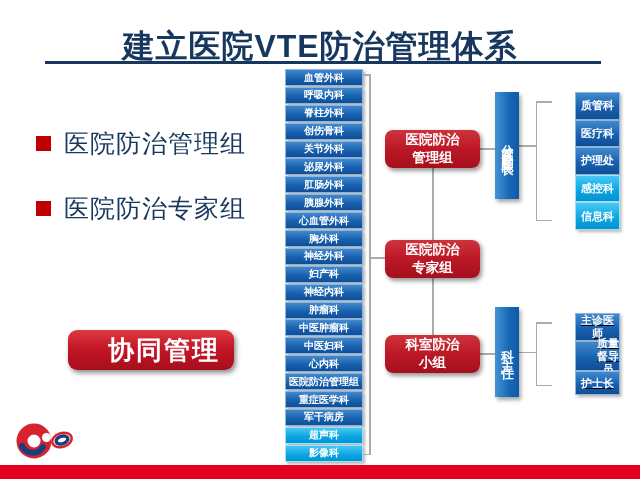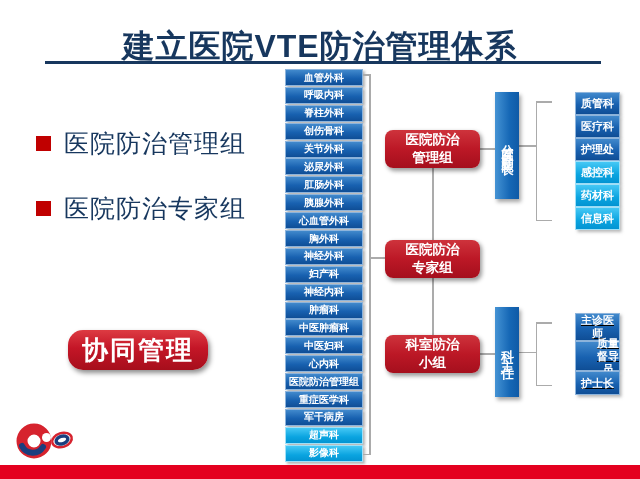--- a/index.html
+++ b/index.html
@@ -8,25 +8,25 @@
 
   .title{position:absolute;top:13px;left:0;right:0;text-align:center;
          font-size:32px;font-weight:bold;color:#17375E;letter-spacing:1px;margin-top:12px;}
   .title-rule{position:absolute;left:45px;top:61px;width:556px;height:3px;background:#17375E;}
 
   .bullet-row{position:absolute;left:36px;display:flex;align-items:center;gap:13px;height:28px;}
   .bullet-sq{width:15px;height:15px;background:#C00000;flex:0 0 auto;}
   .bullet-label{font-size:25px;font-weight:normal;color:#17375E;letter-spacing:1px;white-space:nowrap;}
   .br1{top:129px}.br2{top:194px}.br3{top:261px}
 
-  .banner{position:absolute;left:68px;top:330px;width:140px;height:40px;border-radius:15px;
+  .banner{position:absolute;left:68px;top:330px;width:140px;height:40px;border-radius:9px;
           background:linear-gradient(180deg,#DD3B42 0%,#C41627 45%,#A60E1C 100%);
           box-shadow:2px 3px 5px rgba(0,0,0,0.45);
           color:#fff;font-size:26px;font-weight:bold;letter-spacing:2px;
-          display:flex;align-items:center;justify-content:center;}
+          display:flex;align-items:center;justify-content:center;padding-left:26px;}
 
   .dept-col{position:absolute;left:285px;top:69px;width:78px;height:393px;
             display:flex;flex-direction:column;justify-content:space-between;}
   .dept{height:17px;box-sizing:border-box;border:1px solid #8DB4DC;
         background:linear-gradient(180deg,#4189CC 0%,#1861B0 55%,#0F4E96 100%);
         color:#fff;font-size:10px;font-weight:bold;line-height:1;
         display:flex;align-items:center;justify-content:center;
         box-shadow:1.5px 2px 2.5px rgba(110,110,110,0.5);white-space:nowrap;}
   .dept.light{background:linear-gradient(180deg,#45C8F5 0%,#0AA4E0 60%,#0394D2 100%);border-color:#9FE0F8;}
 
@@ -142,21 +142,20 @@
 
   <div class="leader leader1">分管医疗副院长</div>
   <div class="leader leader2">科主任</div>
 
   <div class="child-col cc1">
 
   <div class="child dark">质管科</div>
       <div class="child dark">医疗科</div>
       <div class="child dark">护理处</div>
       <div class="child light">感控科</div>
-      <div class="child light">药材科</div>
       <div class="child light">信息科</div>
     </div>
   <div class="child-col cc2">
 
   <div class="child dark">主诊医师</div>
       <div class="child dark tall">质量
 督导员</div>
       <div class="child dark">护士长</div>
     </div>
 

